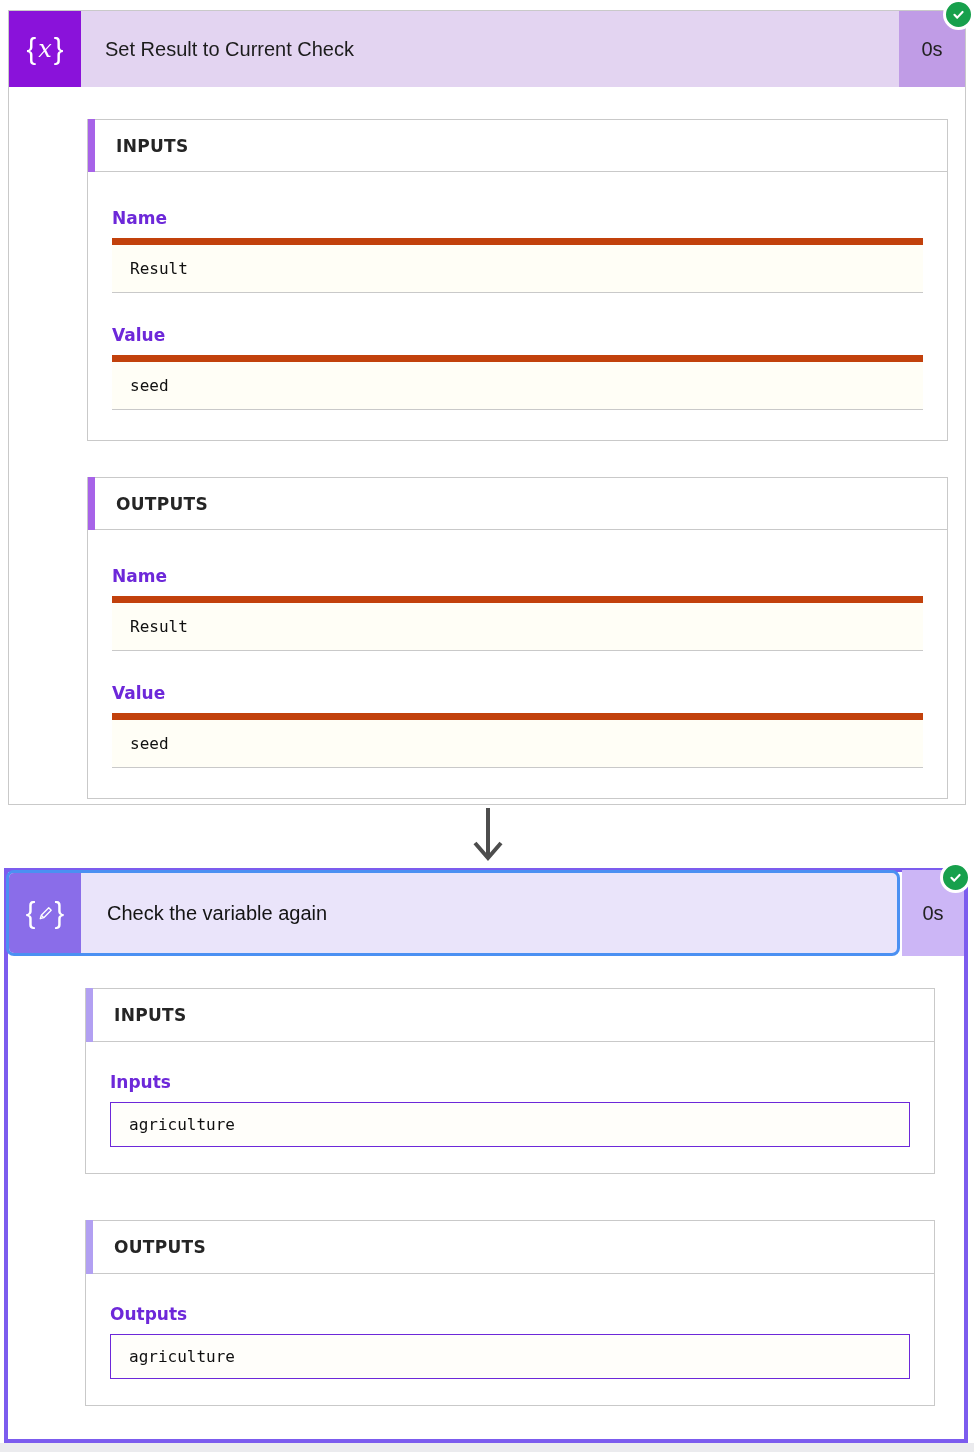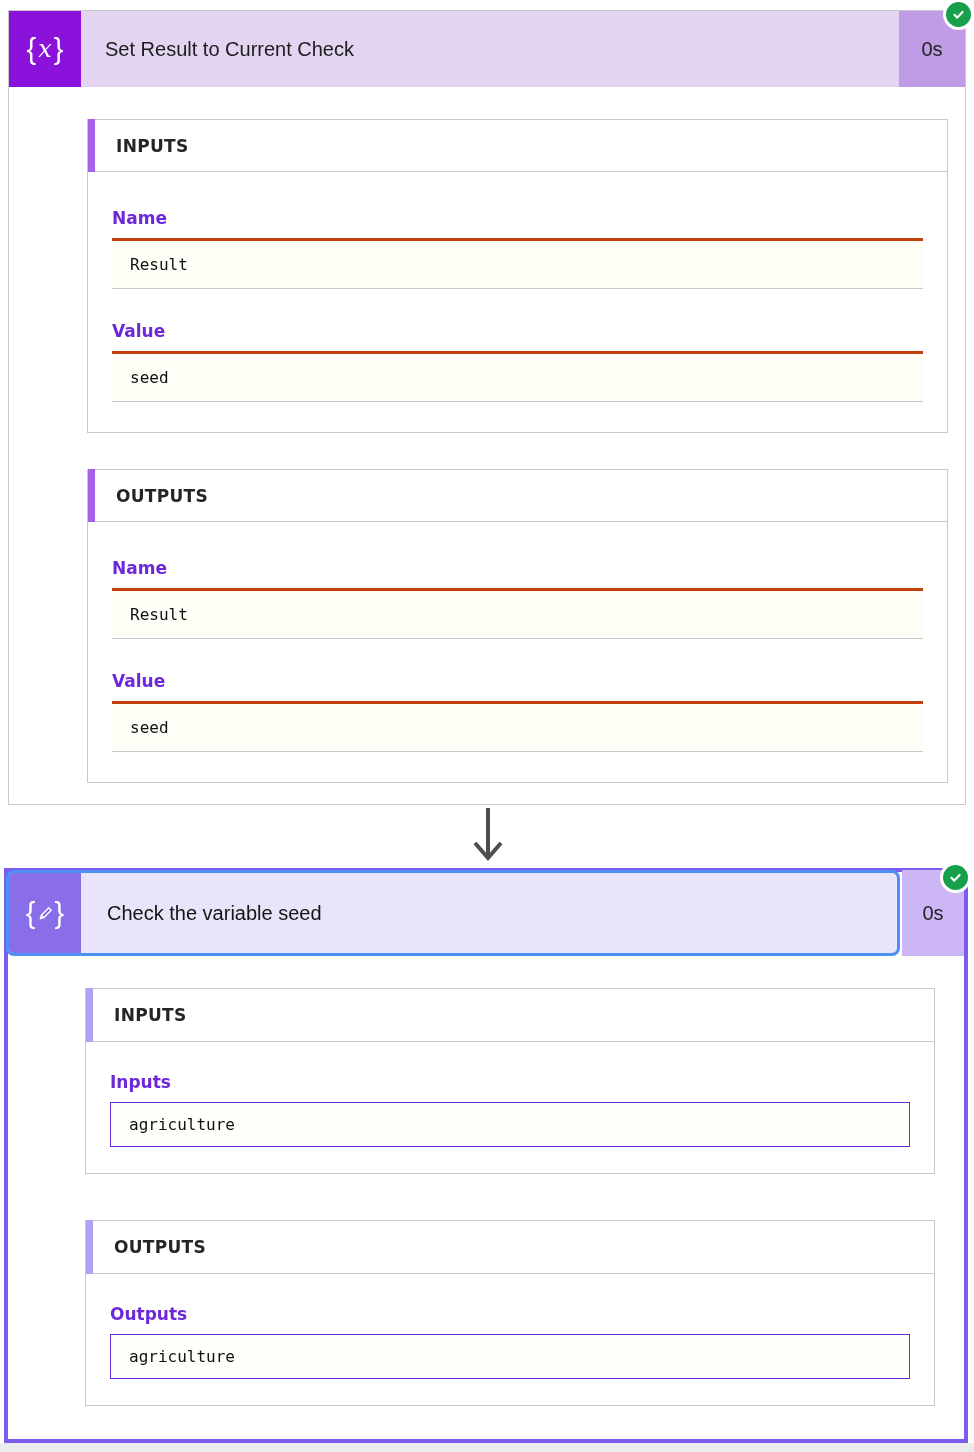--- a/index.html
+++ b/index.html
@@ -22,21 +22,21 @@
   #card2 .status-badge{top:-10px;right:-7px;}
   
   .section{margin:0 17px 0 34px;padding-left:44px;}
   .sec-head{position:relative;height:51px;border:1px solid #c9c9c9;display:flex;align-items:center;padding-left:28px;
     font-family:"DejaVu Sans", sans-serif;font-weight:bold;font-size:17px;letter-spacing:0.3px;color:#252525;background:#fff;}
   .sec-head::before{content:"";position:absolute;left:0;top:-1px;bottom:-1px;width:7px;background:var(--accent);}
   .sec-body{border:1px solid #c9c9c9;border-top:none;padding:36px 24px 30px;}
   .field + .field{margin-top:32px;}
   .field-label{font-family:"DejaVu Sans", sans-serif;font-weight:bold;font-size:17px;color:#6d28d9;margin-bottom:10px;}
   .field-value{font-family:"DejaVu Sans Mono", monospace;font-size:16px;color:#101010;background:#fffef6;padding:14px 18px;}
-  #card1 .field-value{border-top:3px solid #c2410c;border-bottom:1px solid #c9c9c9;}
+  #card1 .field-value{border-top:7px solid #c2410c;border-bottom:1px solid #c9c9c9;}
   #card1 .section-first{margin-top:32px;}
   #card1 .section-second{margin-top:36px;}
   
   .connector{position:absolute;left:469px;top:806px;width:38px;height:60px;}
   
   #card2{left:4px;top:868px;width:964px;height:575px;border:4px solid #7c5cee;--accent:#b2a0f2;}
   .c2-header{display:flex;height:82px;position:relative;}
   .c2-selected{flex:1;display:flex;border:3px solid #4b90f2;border-radius:8px;overflow:hidden;margin:-2px 2px -2px -2px;background:#eae4fa;cursor:pointer;}
   .icon-tile2{width:72px;background:#8a6de9;color:#fff;display:flex;align-items:center;justify-content:center;flex:none;}
   .c2-title{flex:1;display:flex;align-items:center;padding-left:26px;font-size:20px;color:#141414;}
@@ -115,21 +115,21 @@
         <span class="pencil-wrap">
           <svg width="19" height="19" viewBox="0 0 20 20">
             <g stroke="#ffffff" stroke-width="1.4" fill="none" stroke-linejoin="round">
               <path d="M4.5 15.5 L5.6 11.8 L13.4 4 L16 6.6 L8.2 14.4 L4.5 15.5 Z"></path>
               <path d="M5.6 11.8 L8.2 14.4"></path>
             </g>
           </svg>
         </span>
         <span class="brace">}</span>
       </div>
-      <div class="c2-title">Check the variable seed</div>
+      <div class="c2-title">Check the variable again</div>
     </div>
     <div class="c2-duration">0s</div>
   </div>
 
   <div class="section section-first">
     <div class="sec-head">INPUTS</div>
     <div class="sec-body">
       <div class="field">
         <div class="field-label">Inputs</div>
         <div class="field-value">agriculture</div>

